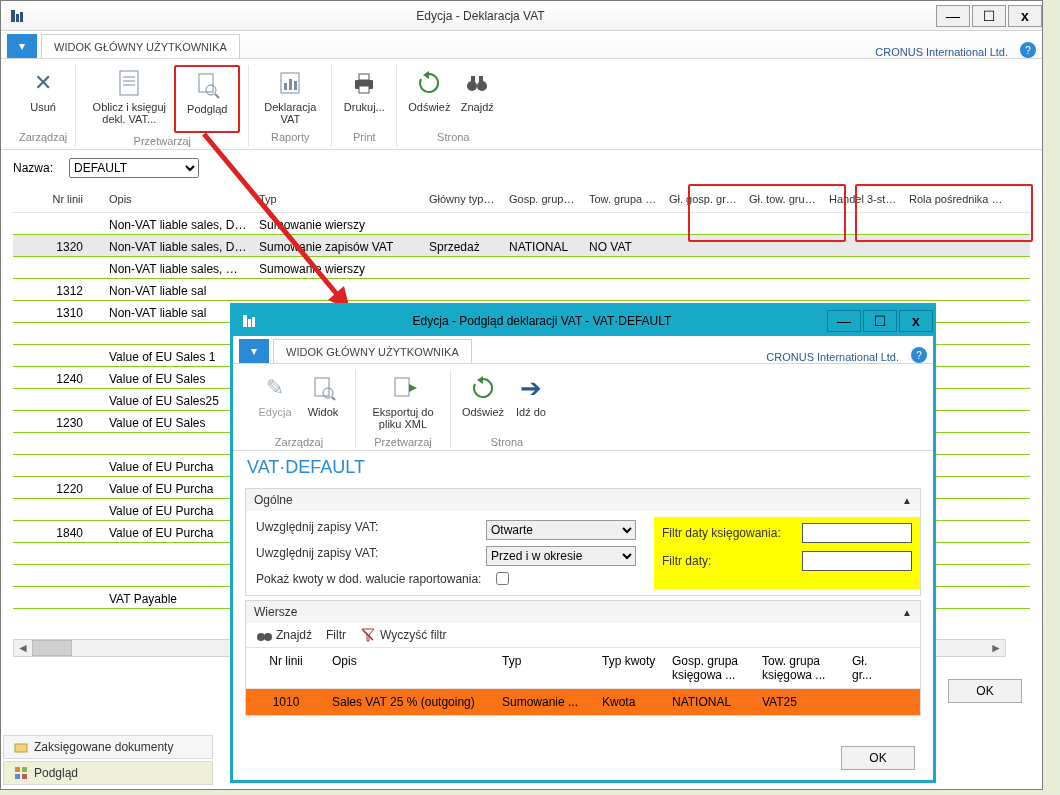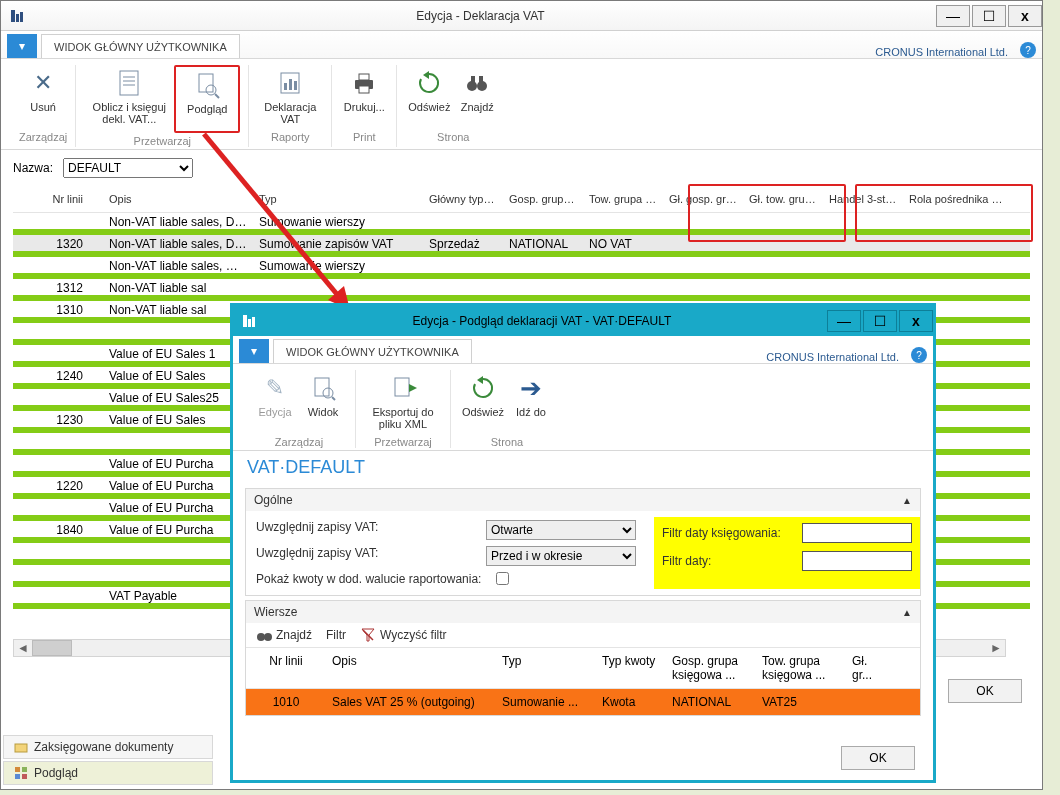--- a/index.html
+++ b/index.html
@@ -19,27 +19,27 @@
   .ribbon{display:flex;padding:6px 10px 2px;background:#fff;border-bottom:1px solid #d8d8d8}
   .rgroup{display:flex;flex-direction:column;align-items:center;border-right:1px solid #e4e4e4;padding:0 8px}
   .rgroup.last{border-right:none}
   .rgroup .items{display:flex}
   .ritem{display:flex;flex-direction:column;align-items:center;width:66px;padding:2px 0;cursor:default}
   .ritem.narrow{width:48px}
   .ritem .ricon{width:32px;height:32px;display:flex;align-items:center;justify-content:center;font-size:22px;color:#4a6b8a}
   .ritem .rlabel{font-size:11px;color:#333;text-align:center;line-height:12px;margin-top:2px;height:26px}
   .rgroup .gname{font-size:11px;color:#888;margin-top:2px}
   .highlight-red{border:2px solid #d22;border-radius:2px}
-  .namebar{display:flex;align-items:center;padding:8px 12px;gap:10px}
+  .namebar{display:flex;align-items:center;padding:8px 12px;gap:16px}
   .namebar select{width:130px;height:20px}
   .grid{position:relative}
   .ghead{display:flex;background:#fff;border-bottom:1px solid #e4e4e4;padding:4px 0;color:#333}
   .gh,.gc{padding:2px 6px;overflow:hidden;white-space:nowrap;text-overflow:ellipsis}
   .gh{font-size:11px;line-height:14px}
-  .grow{display:flex;height:22px;align-items:flex-start;border-bottom:6px solid #84cc16}
+  .grow{display:flex;height:22px;align-items:flex-end;border-bottom:1px solid #84cc16}
   .grow.sel{background:#e9e9e9}
   .col-nr{width:90px;text-align:right;padding-right:20px}
   .col-opis{width:150px}
   .col-typ{width:170px}
   .col-gtk{width:80px}
   .col-ggk{width:80px}
   .col-tgk{width:80px}
   .col-ggg{width:80px}
   .col-gtg{width:80px}
   .col-h3{width:80px}

